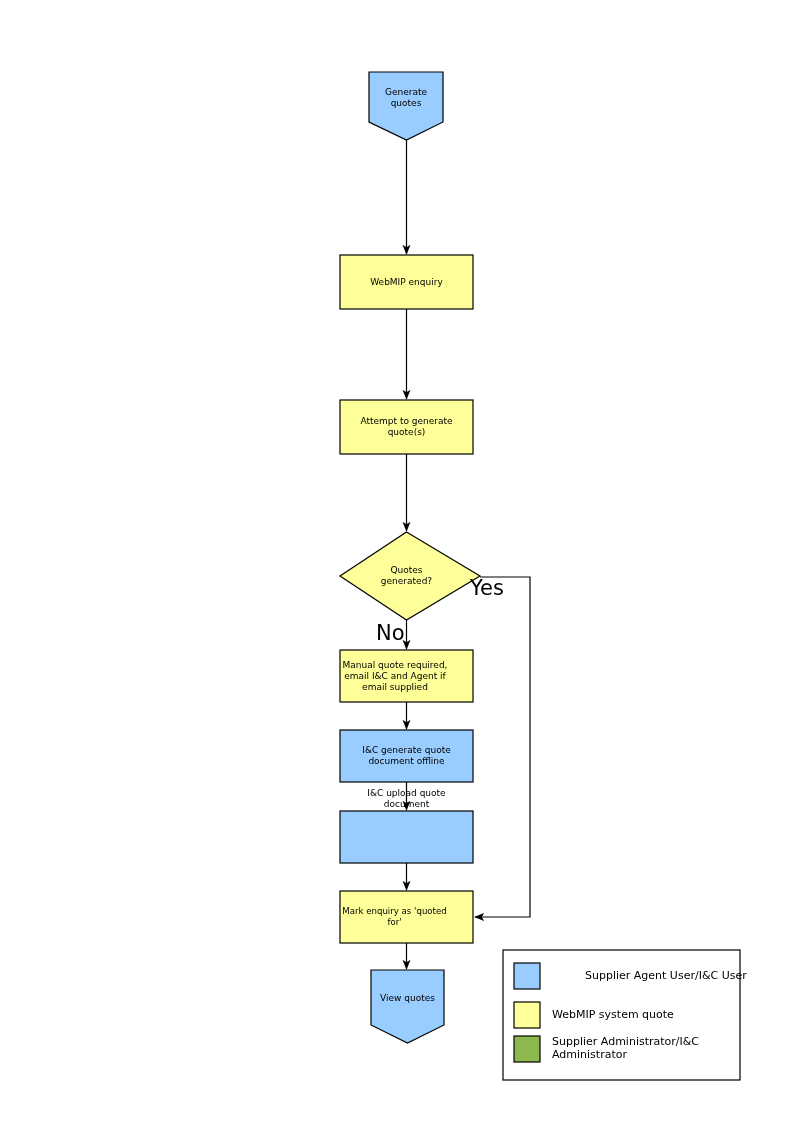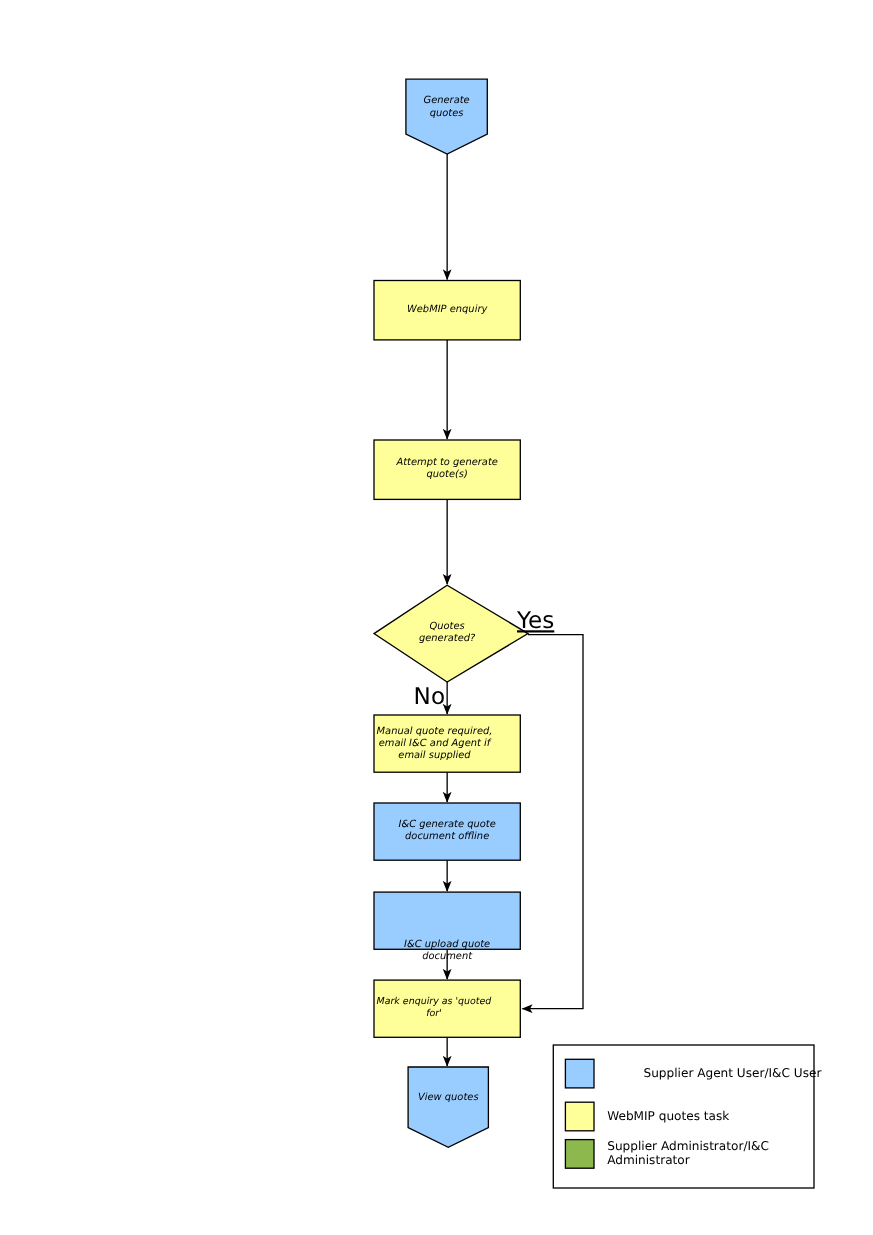--- a/index.html
+++ b/index.html
@@ -26,21 +26,20 @@
     display: flex;
     align-items: center;
     justify-content: center;
     text-align: center;
     font-family: "DejaVu Sans", sans-serif;
     font-size: 9px;
     line-height: 11px;
     color: #000000;
     pointer-events: none;
     white-space: pre-line;
-    font-style: italic;
   }
   .edge-label {
     position: absolute;
     font-family: "DejaVu Sans", sans-serif;
     font-size: 21px;
     line-height: 21px;
     color: #000000;
   }
   .legend-label {
     position: absolute;
@@ -118,29 +117,29 @@
 <div class="node-label" style="left:346px; top:552px; width:121px; height:48px;">Quotes
 generated?</div>
 
 <div class="node-label" style="left:341px; top:650px; width:108px; height:52px;">Manual quote required,
 email I&amp;C and Agent if
 email supplied</div>
 
 <div class="node-label" style="left:341px; top:730px; width:131px; height:52px;">I&amp;C generate quote
 document offline</div>
 
-<div class="node-label" style="left:341px; top:839px; width:131px; height:52px;">I&amp;C upload quote
+<div class="node-label" style="left:341px; top:773px; width:131px; height:52px;">I&amp;C upload quote
 document</div>
 
 <div class="node-label" style="left:339px; top:891px; width:111px; height:52px; font-size:8.6px;">Mark enquiry as 'quoted for'</div>
 
 <div class="node-label" style="left:371px; top:972px; width:73px; height:52px;">View quotes</div>
 
-<div class="edge-label" style="left:470px; top:554px;text-decoration:underline;">Yes</div>
+<div class="edge-label" style="left:470px; top:578px;">Yes</div>
 
 <div class="edge-label" style="left:376px; top:623px;text-align:center;">No</div>
 
 <div class="legend-label" style="left:585px; top:969px; width:182px;">Supplier Agent User/I&amp;C User</div>
 
-<div class="legend-label" style="left:552px; top:1008px; width:182px;">WebMIP quotes task</div>
+<div class="legend-label" style="left:552px; top:1008px; width:182px;">WebMIP system quote</div>
 
 <div class="legend-label" style="left:552px; top:1035px; width:182px;">Supplier Administrator/I&amp;C
 Administrator</div>
 
 </body></html>

